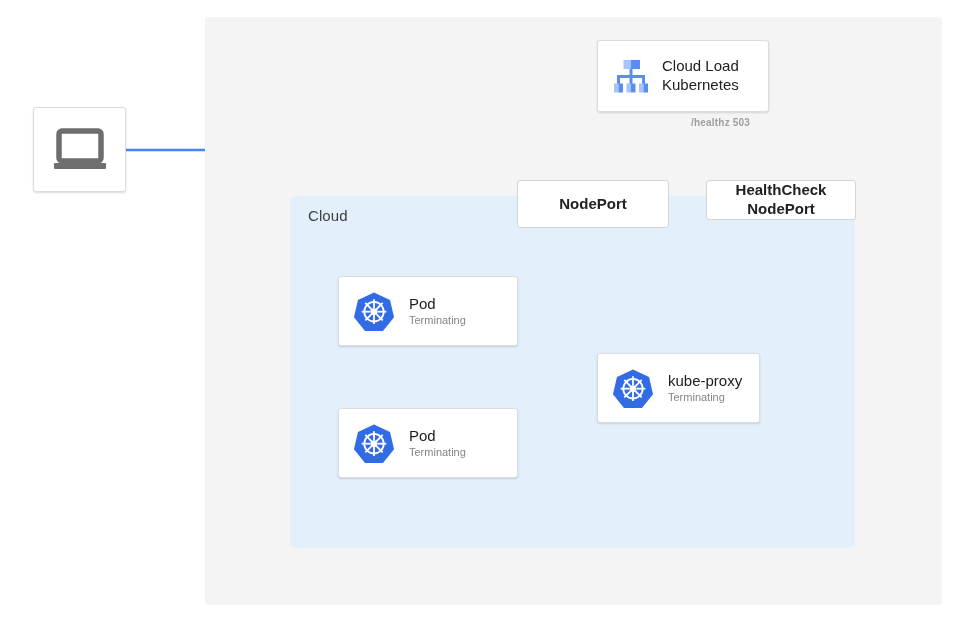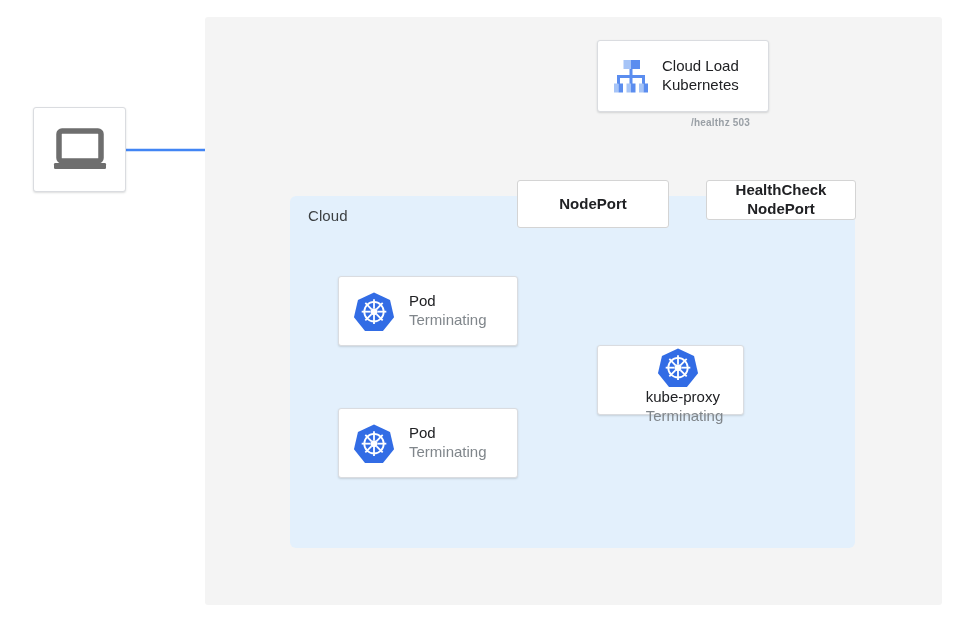--- a/index.html
+++ b/index.html
@@ -56,21 +56,21 @@
     justify-content: center;
     box-shadow: none;
     border: 1px solid #d4d4d4;
   }
   .card-title {
     font-size: 15px;
     color: #202124;
     line-height: 1.25;
   }
   .card-sub {
-    font-size: 15px;
+    font-size: 11px;
     color: #80868b;
     line-height: 1.25;
   }
   .card-text-wrap {
     display: flex;
     flex-direction: column;
     justify-content: center;
   }
   .bold-label {
     font-size: 15px;
@@ -106,24 +106,23 @@
     padding-left: 14px;
   }
   #pod-box-2 {
     left: 338px; top: 408px;
     width: 180px; height: 70px;
     padding-left: 14px;
   }
   #pod-box-1 .card-text-wrap,
   #pod-box-2 .card-text-wrap { margin-left: 14px; }
   #kubeproxy-box {
-    left: 597px; top: 345px;
-    width: 147px; height: 70px;
+    left: 597px; top: 353px;
+    width: 163px; height: 70px;
     padding-left: 14px;
-    flex-direction: column;
   }
   #kubeproxy-box .card-text-wrap { margin-left: 14px; }
 
   
   #healthz-label {
     left: 691px; top: 117px;
     font-size: 10px;
     font-weight: bold;
     color: #9aa0a6;
     letter-spacing: .2px;

